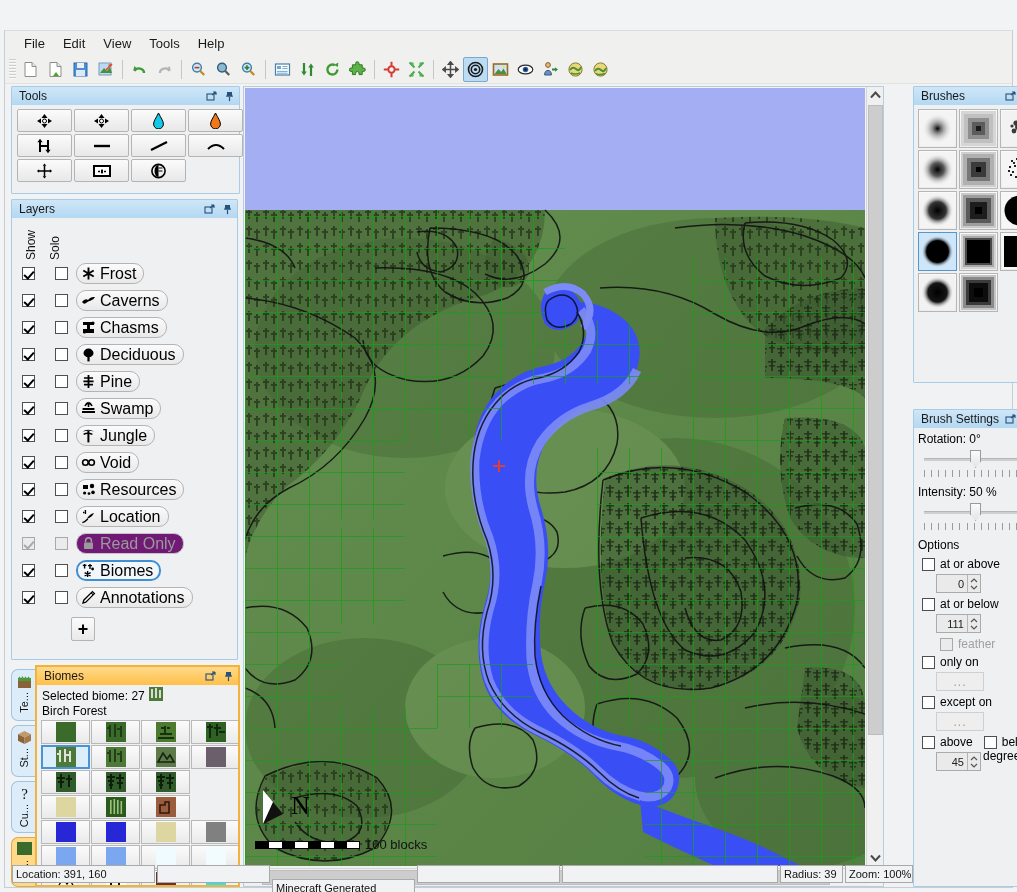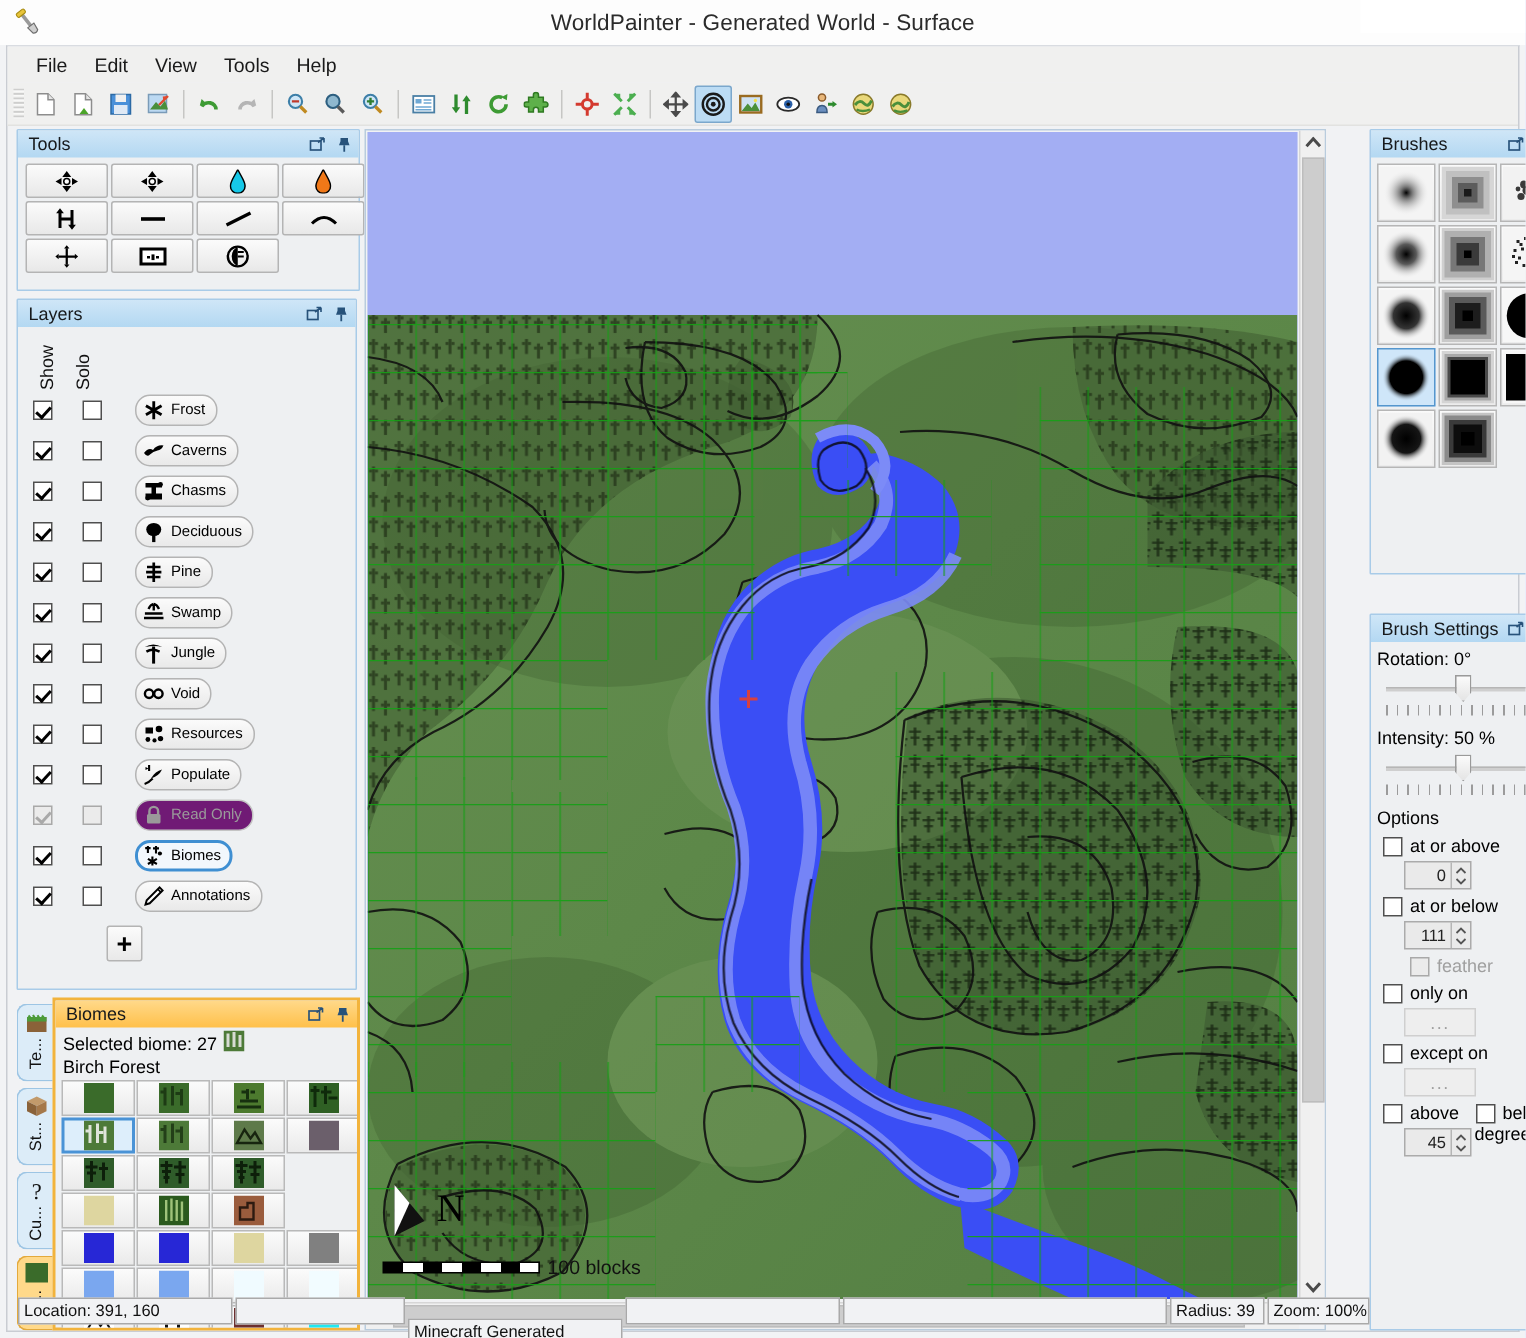--- a/index.html
+++ b/index.html
@@ -162,29 +162,29 @@
     position: absolute; left: 3px; top: 1px;
     width: 4px; height: 8px;
     border: solid #000;
     border-width: 0 2px 2px 0;
     transform: rotate(42deg);
   }
   .cbx.disabled { border-color: #a9a9a9; background: #ebebeb; }
   .cbx.disabled.checked::after { border-color: #a9a9a9; }
   .cbx-gap { width: 20px; }
   .layer-btn {
-    margin-left: 22px;
+    margin-left: 8px;
     height: 21px;
     background: linear-gradient(to bottom, #fbfbfb, #e9e9e9);
     border: 1px solid #b4b4b4;
     border-radius: 10px;
     display: inline-flex; align-items: center;
     padding: 0 7px 0 4px;
     gap: 4px;
-    font-size: 10px;
+    font-size: 16px;
     color: #000;
   }
   .layer-btn.selected { border: 2px solid #3f8fd2; background: #f2f7fc; padding: 0 6px 0 3px; }
   .layer-btn.dim { color: #9a9a9a; background: #701a75; border-color: #c4c4c4; }
   .layer-ico { width: 15px; height: 15px; display:block; }
   .addlayer-wrap { padding-left: 59px; padding-top: 6px; }
   .add-btn {
     width: 24px; height: 24px;
     background: linear-gradient(to bottom, #fbfbfb, #e9e9e9);
     border: 1px solid #b4b4b4; border-radius: 2px;
@@ -357,33 +357,20 @@
     font-size: 11px;
     color: #111;
     overflow: hidden; white-space: nowrap;
   }
 </style>
 </head>
 <body>
 
 <div id="app">
 
-  <div class="titlebar">
-    <span class="titlebar-icon">
-      <svg width="22" height="22" viewBox="0 0 22 22">
-        <g transform="rotate(-38 11 11)">
-          <rect x="9.6" y="3" width="2.4" height="11" fill="#9a9a9a"></rect>
-          <rect x="7.6" y="1.5" width="6.4" height="3" rx="1" fill="#e8c43a" stroke="#a78b10" stroke-width=".7"></rect>
-          <path d="M8.4 13.5 h5.2 l-.7 5 q-1.9 1.6 -3.8 0 z" fill="#cfcfcf" stroke="#6e6e6e" stroke-width=".8"></path>
-        </g>
-      </svg>
-    </span>
-    <div class="titlebar-title">WorldPainter - Generated World - Surface</div>
-    <div class="titlebar-rightpatch"></div>
-  </div>
 
   <div class="window">
 
     <div class="menubar">
       <div class="menu-item">File</div>
       <div class="menu-item">Edit</div>
       <div class="menu-item">View</div>
       <div class="menu-item">Tools</div>
       <div class="menu-item">Help</div>
     </div>
@@ -788,21 +775,21 @@
           <span class="cbx checked"></span>
             <span class="cbx-gap"></span>
           <span class="cbx"></span>
           <span class="layer-btn">
             <span class="layer-ico"><svg width="15" height="15" viewBox="0 0 15 15">
                   <path d="M2 2.4 l2 1 -2 1z" fill="#000"></path>
                   <path d="M4.4 1v4" stroke="#000" stroke-width="1.4"></path>
                   <path d="M5.6 10 q3-5 7.4-6 q-2 4.4-7.4 6z" fill="#000"></path>
                   <path d="M1.4 13.6 q3-1 5.4-3.6" stroke="#000" stroke-width="1.4" fill="none"></path>
                 </svg></span>
-            <span>Populate</span>
+            <span>Location</span>
           </span>
         </div>
 
         <div class="layer-row">
           <span class="cbx checked disabled"></span>
             <span class="cbx-gap"></span>
           <span class="cbx disabled"></span>
           <span class="layer-btn dim">
             <span class="layer-ico"><svg width="15" height="15" viewBox="0 0 15 15">
                   <path d="M4.6 6.6V4.8a2.9 2.9 0 0 1 5.8 0v1.8" fill="none" stroke="#9a9a9a" stroke-width="1.6"></path>

